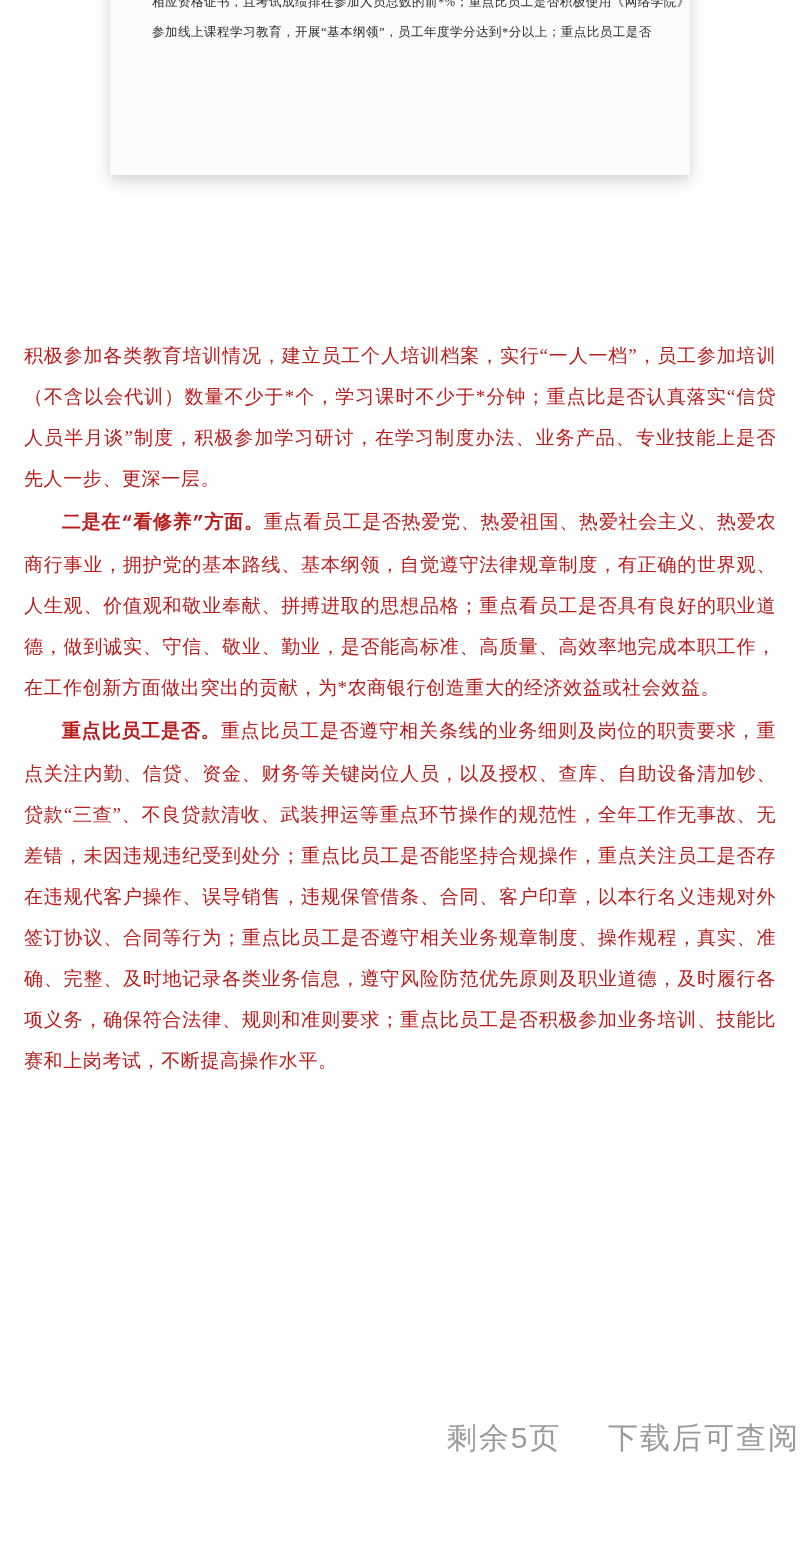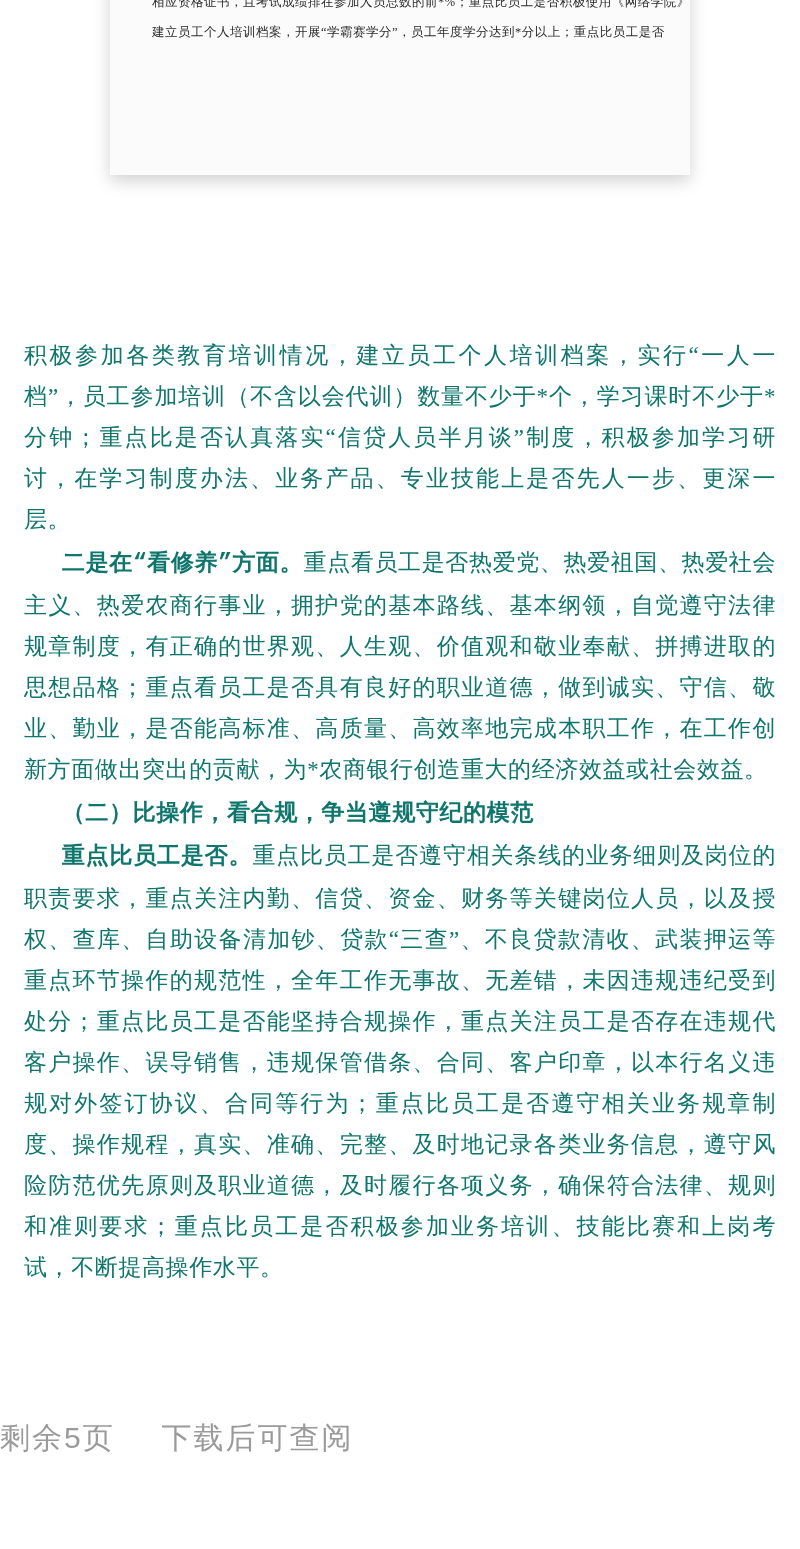--- a/index.html
+++ b/index.html
@@ -45,72 +45,71 @@
   }
 
   
   .doc-body {
     position: absolute;
     left: 24px;
     top: 335px;
     width: 752px;
   }
   .para {
-    font-size: 23px;
+    font-size: 19px;
     line-height: 41px;
     letter-spacing: 0.6px;
     text-align: justify;
     margin: 0 0 2px 0;
-    color: #0f766e;
+    color: #b91c1c;
     text-indent: 0;
   }
   .para.indent {
     text-indent: 38px;
   }
   .para b, .para .bold {
     font-weight: bold;
     font-family: Liberation Mono, monospace;
   }
   .para.heading {
     text-indent: 38px;
     font-weight: bold;
   }
 
   
   .footer-note {
     position: absolute;
     left: 0;
     right: 0;
     top: 1418px;
-    text-align: left;
+    text-align: right;
     font-size: 30px;
     letter-spacing: 2px;
     color: #9a9a9a;
     font-family: "Liberation Sans", sans-serif;
     font-weight: 500;
   }
   .footer-note .gap {
     display: inline-block;
     width: 26px;
   }
 </style>
 </head>
 <body>
 
 <div class="page-card">
   <div class="card-lines">
     <div class="card-line">相应资格证书，且考试成绩排在参加人员总数的前*%；重点比员工是否积极使用《网络学院》</div>
-    <div class="card-line">建立员工个人培训档案，开展“学霸赛学分”，员工年度学分达到*分以上；重点比员工是否</div>
+    <div class="card-line">参加线上课程学习教育，开展“基本纲领”，员工年度学分达到*分以上；重点比员工是否</div>
   </div>
 </div>
 
 <div class="doc-body">
   <p class="para">积极参加各类教育培训情况，建立员工个人培训档案，实行“一人一档”，员工参加培训（不含以会代训）数量不少于*个，学习课时不少于*分钟；重点比是否认真落实“信贷人员半月谈”制度，积极参加学习研讨，在学习制度办法、业务产品、专业技能上是否先人一步、更深一层。</p>
   <p class="para indent"><b>二是在“看修养”方面。</b>重点看员工是否热爱党、热爱祖国、热爱社会主义、热爱农商行事业，拥护党的基本路线、基本纲领，自觉遵守法律规章制度，有正确的世界观、人生观、价值观和敬业奉献、拼搏进取的思想品格；重点看员工是否具有良好的职业道德，做到诚实、守信、敬业、勤业，是否能高标准、高质量、高效率地完成本职工作，在工作创新方面做出突出的贡献，为*农商银行创造重大的经济效益或社会效益。</p>
-  <p class="para heading">（二）比操作，看合规，争当遵规守纪的模范</p>
   <p class="para indent"><b>重点比员工是否。</b>重点比员工是否遵守相关条线的业务细则及岗位的职责要求，重点关注内勤、信贷、资金、财务等关键岗位人员，以及授权、查库、自助设备清加钞、贷款“三查”、不良贷款清收、武装押运等重点环节操作的规范性，全年工作无事故、无差错，未因违规违纪受到处分；重点比员工是否能坚持合规操作，重点关注员工是否存在违规代客户操作、误导销售，违规保管借条、合同、客户印章，以本行名义违规对外签订协议、合同等行为；重点比员工是否遵守相关业务规章制度、操作规程，真实、准确、完整、及时地记录各类业务信息，遵守风险防范优先原则及职业道德，及时履行各项义务，确保符合法律、规则和准则要求；重点比员工是否积极参加业务培训、技能比赛和上岗考试，不断提高操作水平。</p>
 </div>
 
 <div class="footer-note">
   <span>剩余5页</span>
   <span class="gap"></span>
   <span>下载后可查阅</span>
 </div>
 
 </body></html>

